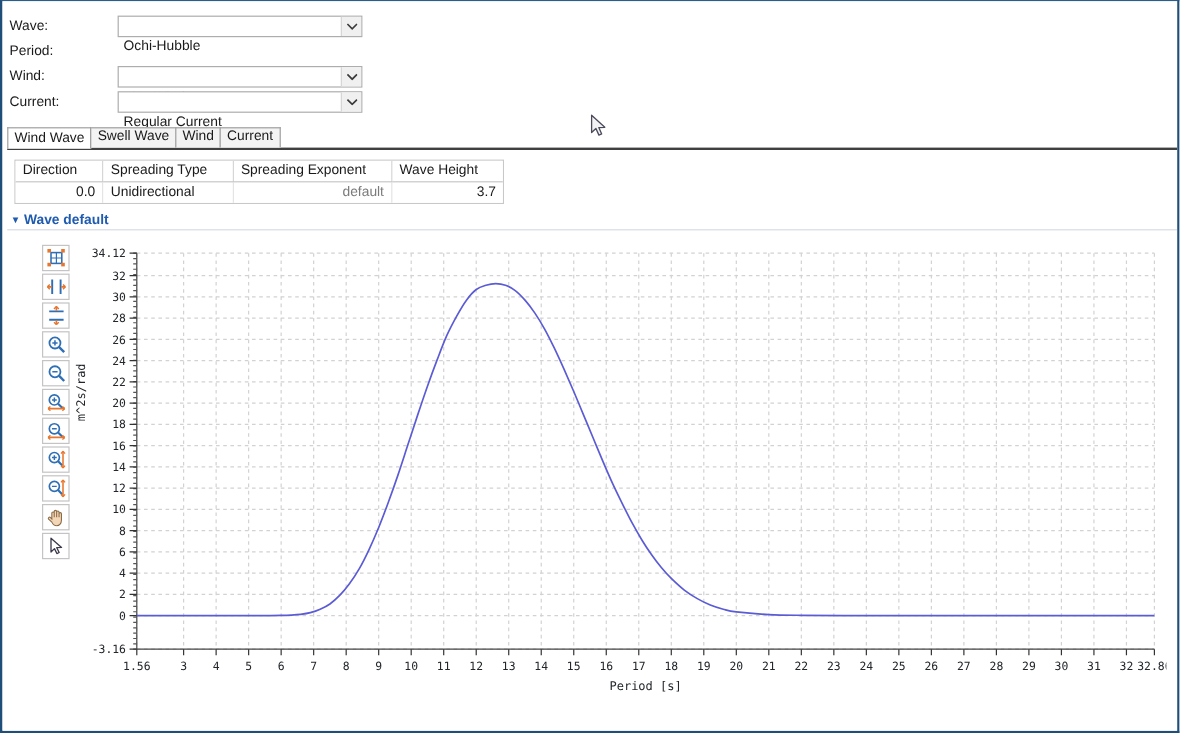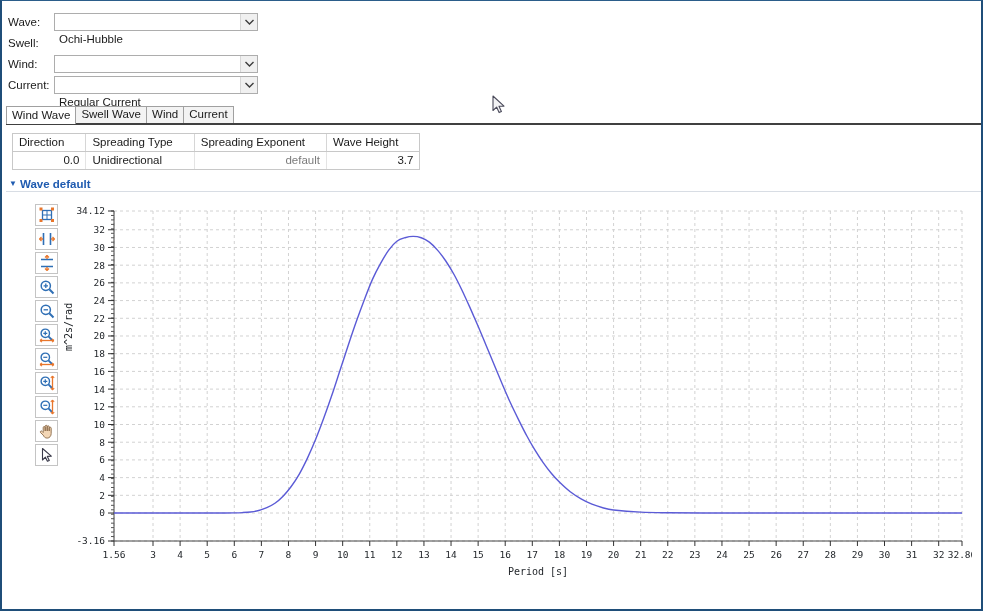--- a/index.html
+++ b/index.html
@@ -29,20 +29,21 @@
     position: absolute;
     left: 0; top: 4px;
     width: 979px;
     padding: 6px 0 2px 4px;
   }
   .form-row {
     display: flex;
     align-items: center;
     height: 21px;
     margin-bottom: 0px;
+    gap: 44px;
   }
   .form-label {
     width: 48px;
     font-size: 11.5px;
     color: #1a1a1a;
     padding-left: 2px;
     white-space: nowrap;
   }
   .combo {
     position: relative;
@@ -229,21 +230,21 @@
           <span class="combo-value">Ochi-Hubble</span>
           <span class="combo-arrow">
             <svg width="9" height="6" viewBox="0 0 9 6">
                 <path d="M0.5 1 L4.5 5 L8.5 1" stroke="#3c3c3c" stroke-width="1.4" fill="none"></path>
               </svg>
           </span>
         </div>
       </div>
 
       <div class="form-row">
-        <div class="form-label">Swell:</div>
+        <div class="form-label">Period:</div>
       </div>
 
       <div class="form-row">
         <div class="form-label">Wind:</div>
         <div class="combo">
           <span class="combo-value">- No Wind -</span>
           <span class="combo-arrow">
             <svg width="9" height="6" viewBox="0 0 9 6">
                 <path d="M0.5 1 L4.5 5 L8.5 1" stroke="#3c3c3c" stroke-width="1.4" fill="none"></path>
               </svg>

